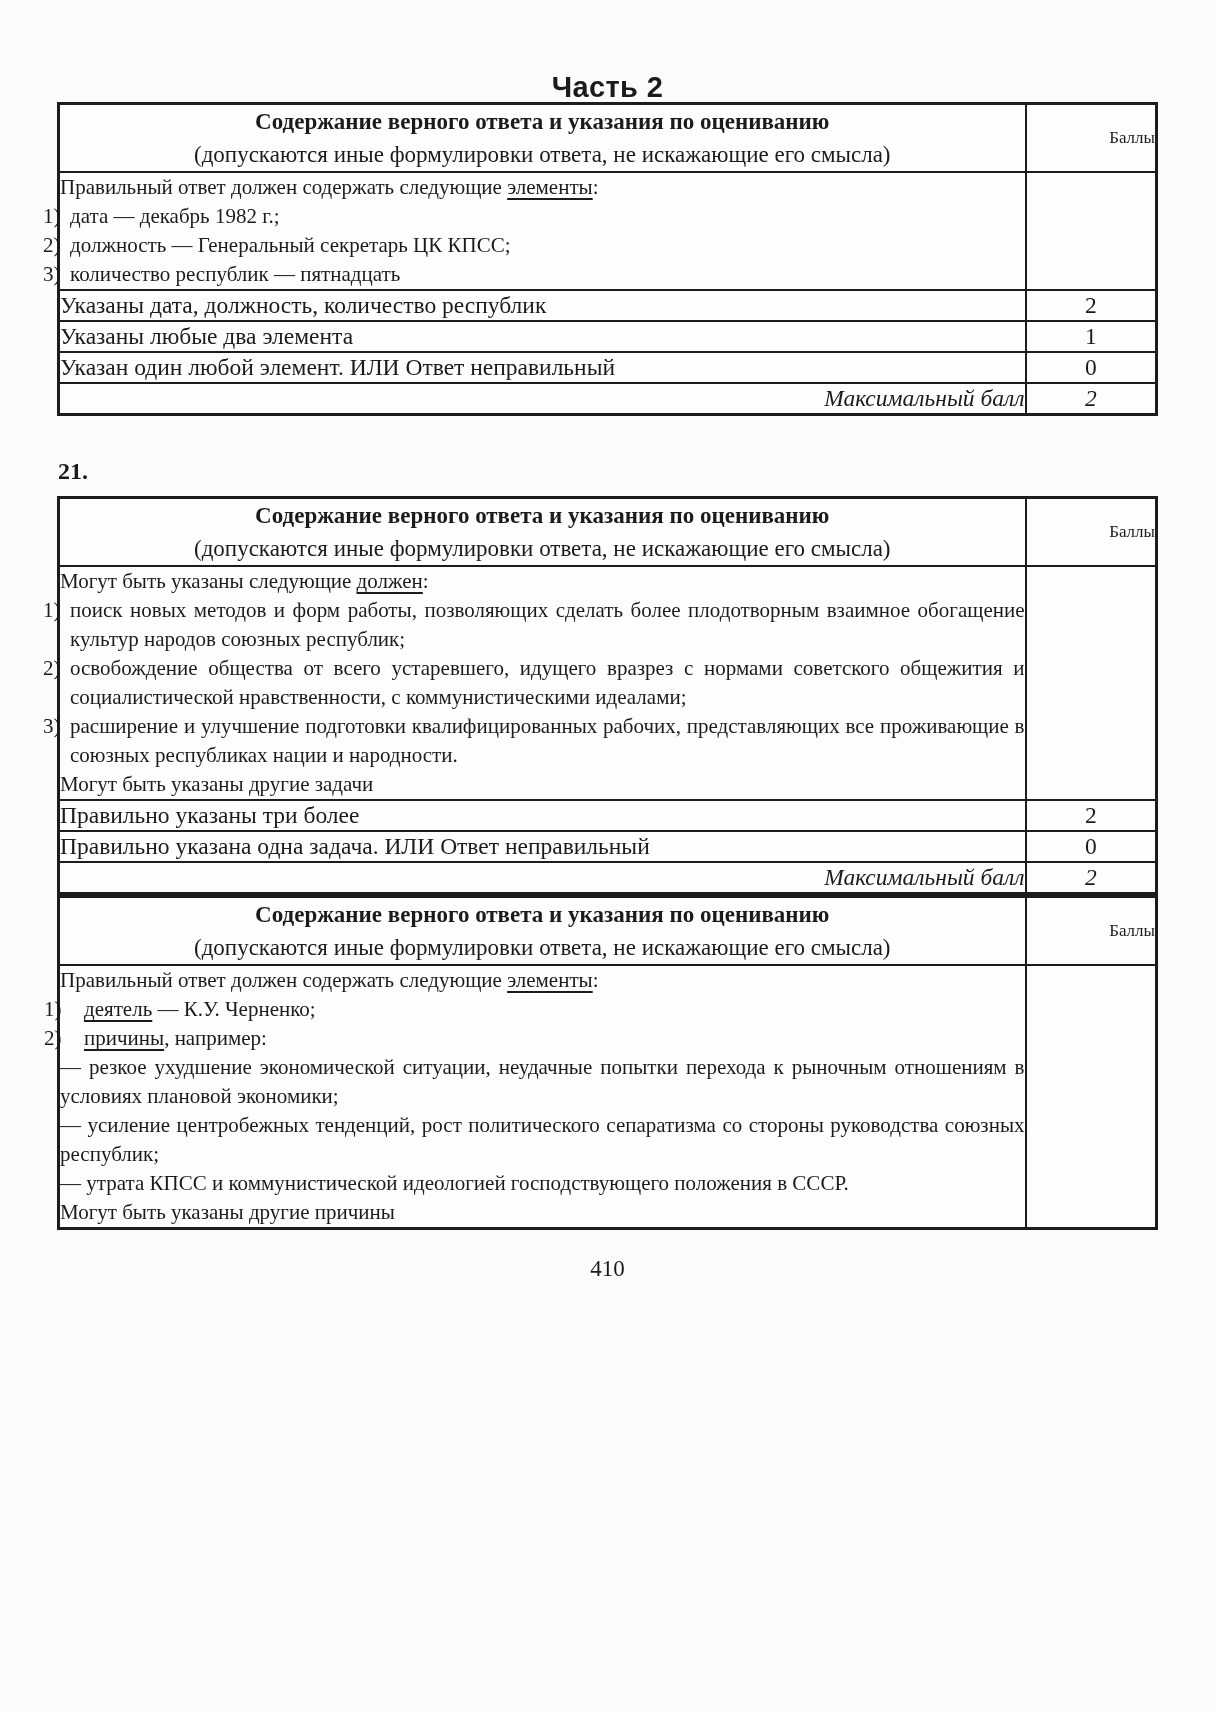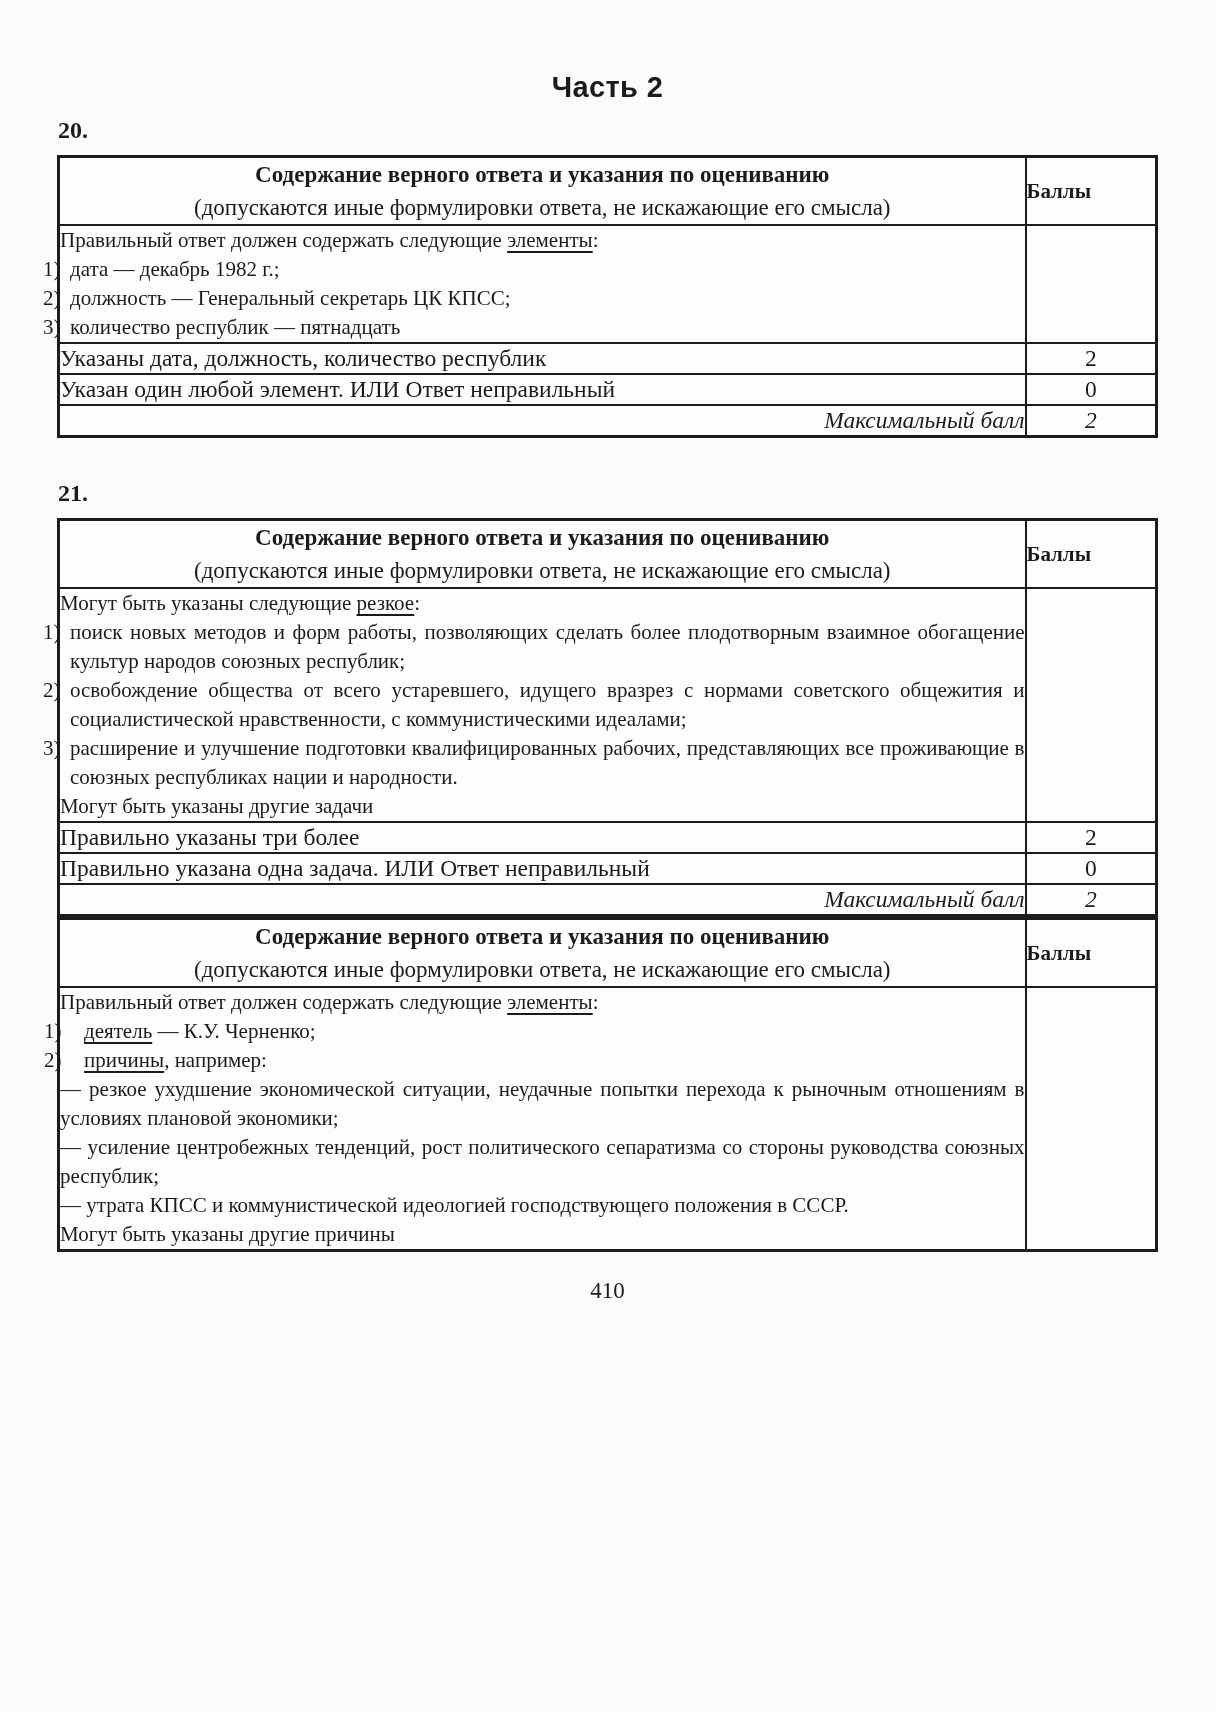--- a/index.html
+++ b/index.html
@@ -58,23 +58,23 @@
   .hdr-cell {
     text-align: center;
     font-weight: 700;
     font-size: 23px;
     line-height: 33px;
     padding: 5px 10px;
   }
   .hdr-line1 { display: block; }
   .hdr-line2 { display: block; font-weight: 400; }
   .score-hdr {
-    text-align: left;
-    font-weight: 700;
-    font-size: 21px;
+    text-align: right;
+    font-weight: 400;
+    font-size: 17px;
     padding: 5px 4px;
   }
   .body-cell {
     padding: 6px 10px 8px 6px;
     font-size: 21px;
     line-height: 29px;
     text-align: justify;
   }
   .body-cell p { margin: 0; }
   .item { padding-left: 10px; text-indent: -27px; }
@@ -113,21 +113,20 @@
     margin-top: 26px;
   }
 </style>
 </head>
 <body>
 
 <div class="page">
 
   <div class="part-title">Часть 2</div>
 
-  <div class="task-label">20.</div>
   <table class="crit">
     <colgroup>
         <col>
         <col style="width:131px">
       </colgroup>
     <tbody>
       <tr>
         <th class="hdr-cell">
           <span class="hdr-line1">Содержание верного ответа и указания по оцениванию</span>
           <span class="hdr-line2">(допускаются иные формулировки ответа, не искажающие его смысла)</span>
@@ -141,20 +140,24 @@
           <p class="item"><span class="num">2)</span><span>должность — Генеральный секретарь ЦК КПСС;</span></p>
           <p class="item"><span class="num">3)</span><span>количество республик — пятнадцать</span></p>
         </td>
         <td class="score-cell"></td>
       </tr>
       <tr>
         <td class="row-text">Указаны дата, должность, количество республик</td>
         <td class="score-cell">2</td>
       </tr>
       <tr>
+        <td class="row-text">Указаны любые два элемента</td>
+        <td class="score-cell">1</td>
+      </tr>
+      <tr>
         <td class="row-text">Указан один любой элемент. ИЛИ Ответ неправильный</td>
         <td class="score-cell">0</td>
       </tr>
       <tr>
         <td class="max-cell">Максимальный балл</td>
         <td class="score-cell max-score">2</td>
       </tr>
     </tbody>
   </table>
 
@@ -167,21 +170,21 @@
     <tbody>
       <tr>
         <th class="hdr-cell">
           <span class="hdr-line1">Содержание верного ответа и указания по оцениванию</span>
           <span class="hdr-line2">(допускаются иные формулировки ответа, не искажающие его смысла)</span>
         </th>
         <th class="score-hdr">Баллы</th>
       </tr>
       <tr>
         <td class="body-cell">
-          <p class="para"><span>Могут быть указаны следующие </span><span class="u">резкое</span><span>:</span></p>
+          <p class="para"><span>Могут быть указаны следующие </span><span class="u">должен</span><span>:</span></p>
           <p class="item"><span class="num">1)</span><span>поиск новых методов и форм работы, позволяющих сделать более плодотвор­ным взаимное обогащение культур народов союзных республик;</span></p>
           <p class="item"><span class="num">2)</span><span>освобождение общества от всего устаревшего, идущего вразрез с нормами со­ветского общежития и социалистической нравственности, с коммунистиче­скими идеалами;</span></p>
           <p class="item"><span class="num">3)</span><span>расширение и улучшение подготовки квалифицированных рабочих, представ­ляющих все проживающие в союзных республиках нации и народности.</span></p>
           <p class="para">Могут быть указаны другие задачи</p>
         </td>
         <td class="score-cell"></td>
       </tr>
       <tr>
         <td class="row-text">Правильно указаны три более</td>
         <td class="score-cell">2</td>

